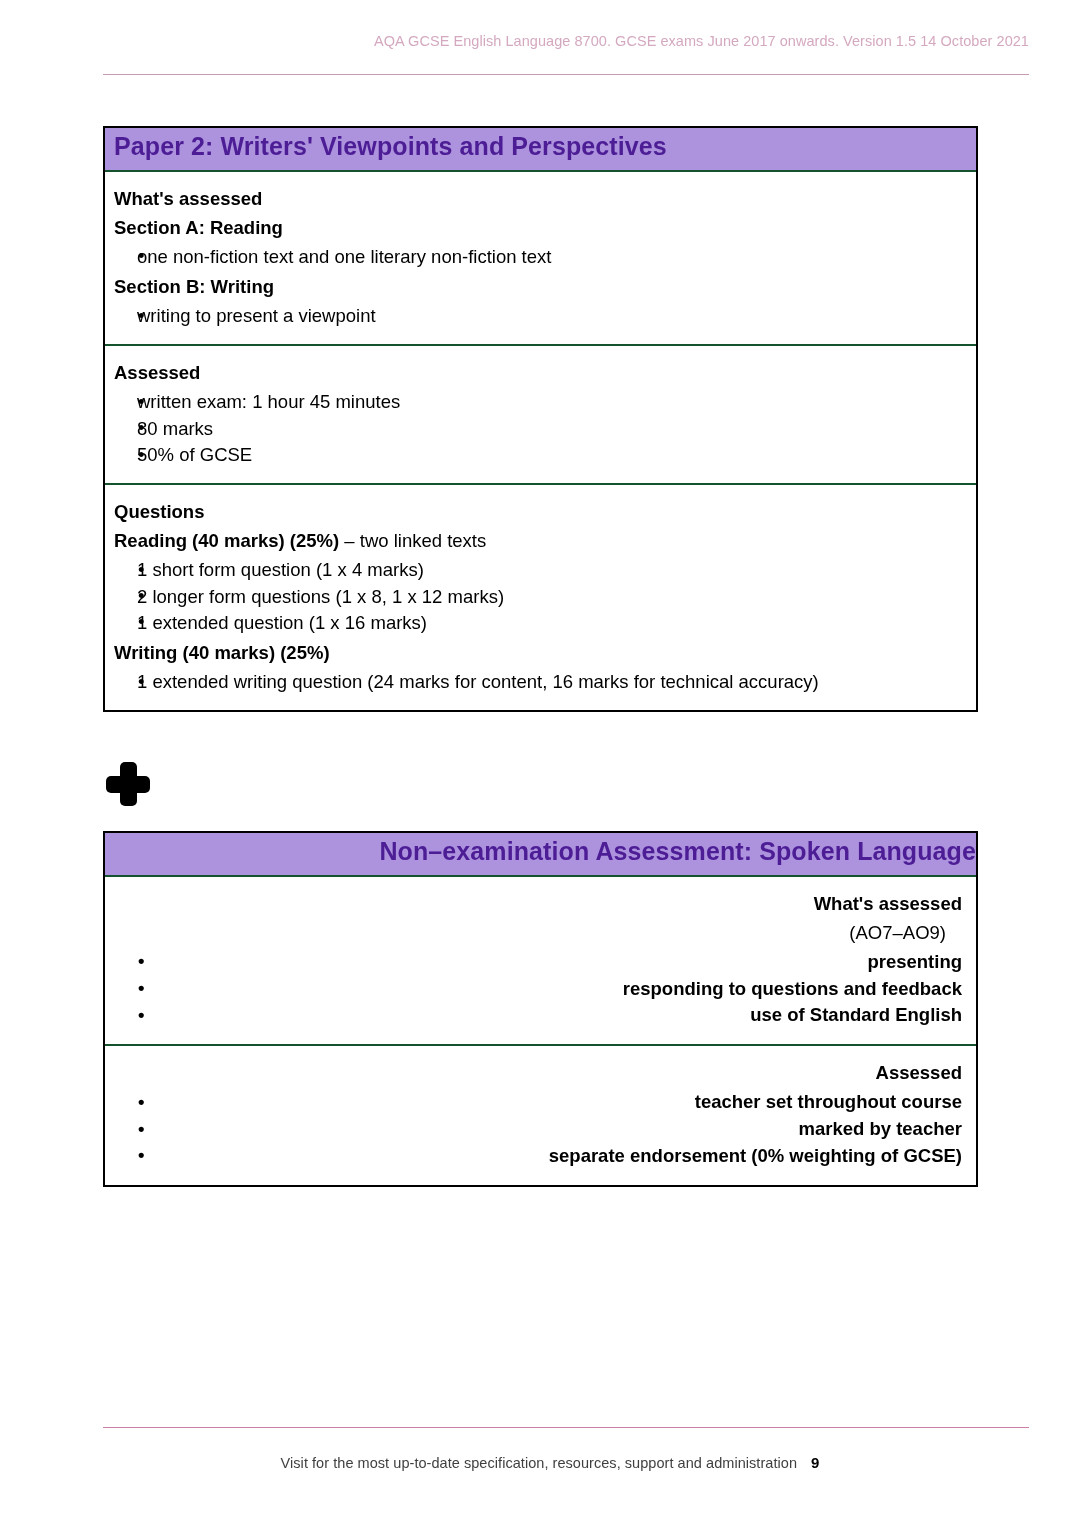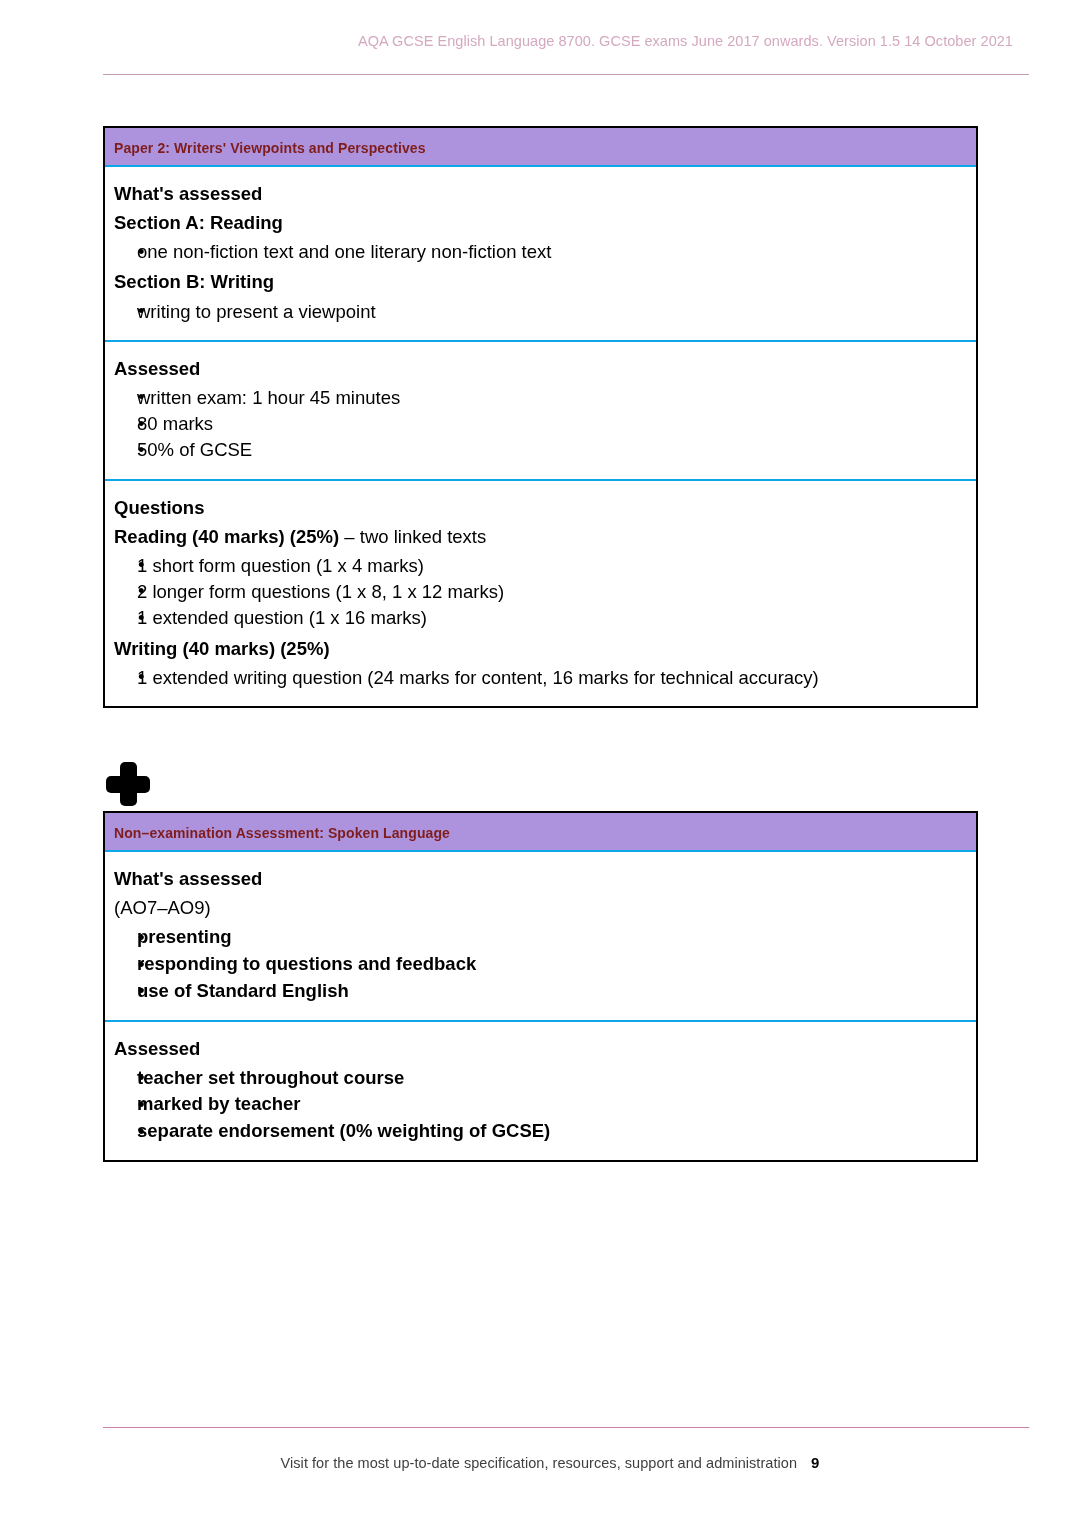--- a/index.html
+++ b/index.html
@@ -18,21 +18,21 @@
 
   .page {
     position: absolute;
     inset: 0;
   }
 
   
   .doc-header {
     position: absolute;
     top: 33px;
-    left: 87px;
+    left: 103px;
     width: 926px;
     text-align: right;
     font-size: 14.5px;
     letter-spacing: 0.05px;
     color: #d4a8bf;
   }
   .header-rule {
     position: absolute;
     top: 74px;
     left: 103px;
@@ -44,34 +44,34 @@
   
   .spec-table {
     position: absolute;
     left: 103px;
     width: 875px;
     border: 2px solid #000000;
     box-sizing: border-box;
     background: #ffffff;
   }
   #table-paper2 { top: 126px; }
-  #table-nea    { top: 811px; }
+  #table-nea    { top: 831px; text-align: right; }
 
   .table-title {
     background: #ad93de;
-    color: #7f1d1d;
-    font-size: 14px;
-    font-weight: bold;
-    padding: 12px 0 9px 9px;
+    color: #4c1d95;
+    font-size: 25px;
+    font-weight: bold;
+    padding: 4px 0 9px 9px;
     letter-spacing: 0.1px;
     line-height: 1.15;
   }
 
   .table-section {
-    border-top: 2px solid #0ea5e9;
+    border-top: 2px solid #14532d;
     padding: 10px 0 13px 0;
   }
   .table-section:first-of-type { border-top: none; }
 
   .block-heading {
     font-size: 18.5px;
     font-weight: bold;
     padding: 0 14px 0 9px;
     margin: 5px 0 4px 0;
     line-height: 1.3;

